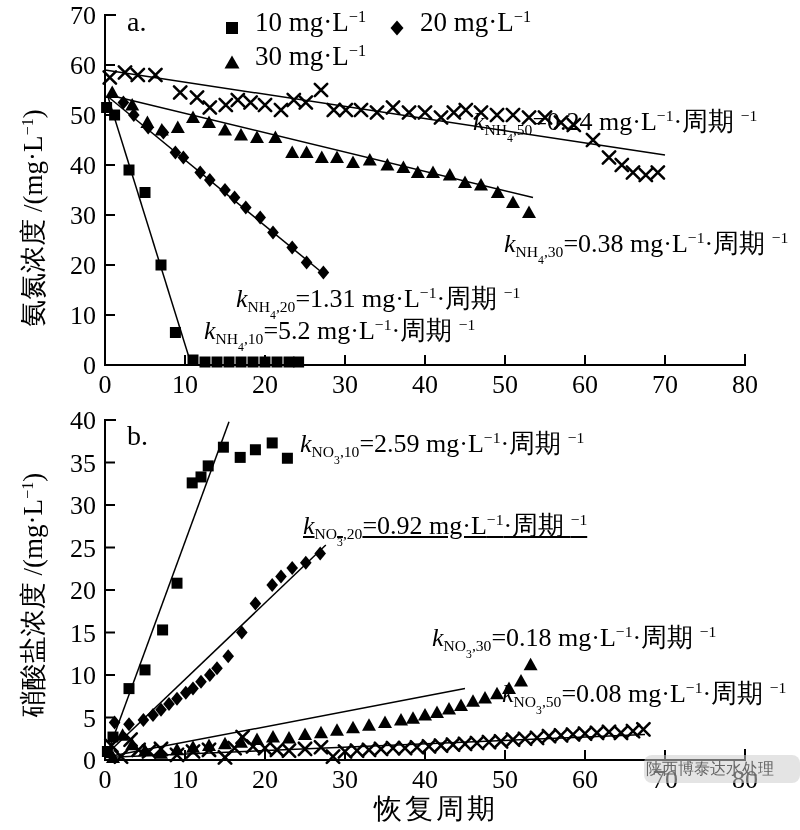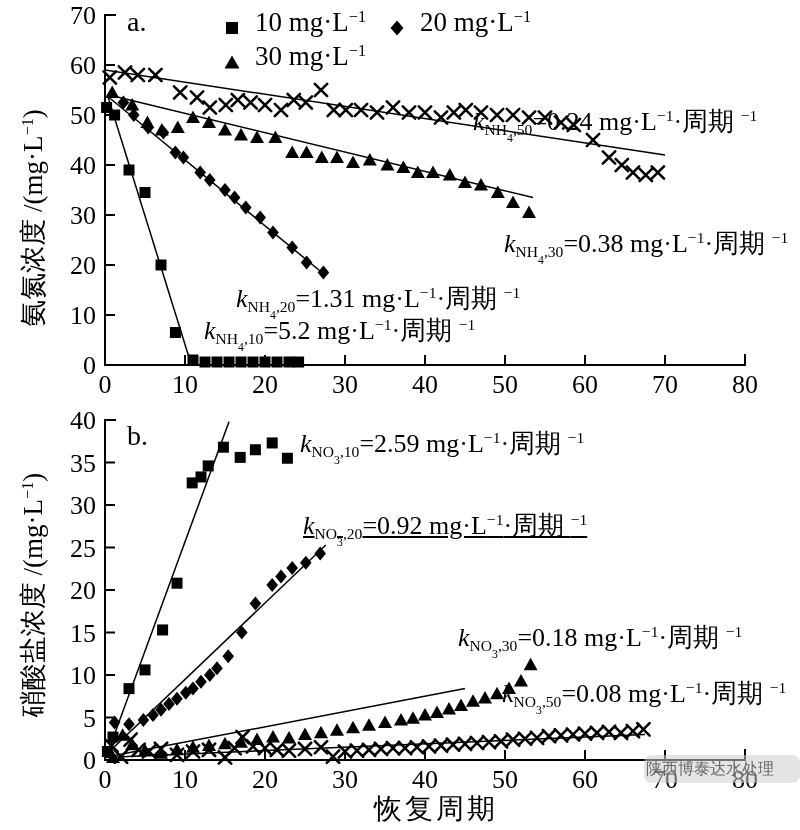--- a/index.html
+++ b/index.html
@@ -361,20 +361,20 @@
       <div class="panel-label" style="left: 127px; top: 6px;">a.</div>
       <div class="ylab" style="left: 33px; top: 218px;"><span>氨氮浓度 /(mg·L</span><sup class="sp">−1</sup><span>)</span></div>
       <div class="annot" style="left: 473px; top: 78px; margin-top: 26px;"><i>k</i><sub class="sb">NH</sub><sub class="sb ss">4</sub><sub class="sb">,50</sub><span>=0.24 mg·L</span><sup class="sp">−1</sup><span>·周期 </span><sup class="sp">−1</sup></div>
       <div class="annot" style="left: 468px; top: 226px; margin-left: 36px;"><i>k</i><sub class="sb">NH</sub><sub class="sb ss">4</sub><sub class="sb">,30</sub><span>=0.38 mg·L</span><sup class="sp">−1</sup><span>·周期 </span><sup class="sp">−1</sup></div>
       <div class="annot" style="left: 236px; top: 281px;"><i>k</i><sub class="sb">NH</sub><sub class="sb ss">4</sub><sub class="sb">,20</sub><span>=1.31 mg·L</span><sup class="sp">−1</sup><span>·周期 </span><sup class="sp">−1</sup></div>
       <div class="annot" style="left: 204px; top: 313px; font-family: Liberation Serif, serif;"><i>k</i><sub class="sb">NH</sub><sub class="sb ss">4</sub><sub class="sb">,10</sub><span>=5.2 mg·L</span><sup class="sp">−1</sup><span>·周期 </span><sup class="sp">−1</sup></div>
       <div class="panel-label" style="left: 127px; top: 420px;">b.</div>
       <div class="ylab" style="left: 33px; top: 595px;"><span>硝酸盐浓度 /(mg·L</span><sup class="sp">−1</sup><span>)</span></div>
       <div class="annot" style="left: 300px; top: 426px; font-family: Liberation Serif, serif;"><i>k</i><sub class="sb">NO</sub><sub class="sb ss">3</sub><sub class="sb">,10</sub><span>=2.59 mg·L</span><sup class="sp">−1</sup><span>·周期 </span><sup class="sp">−1</sup></div>
       <div class="annot" style="left: 303px; top: 508px; text-decoration: underline;"><i>k</i><sub class="sb">NO</sub><sub class="sb ss">3</sub><sub class="sb">,20</sub><span>=0.92 mg·L</span><sup class="sp">−1</sup><span>·周期 </span><sup class="sp">−1</sup></div>
-      <div class="annot" style="left: 458px; top: 620px;"><i>k</i><sub class="sb">NO</sub><sub class="sb ss">3</sub><sub class="sb">,30</sub><span>=0.18 mg·L</span><sup class="sp">−1</sup><span>·周期 </span><sup class="sp">−1</sup></div>
+      <div class="annot" style="left: 432px; top: 620px;"><i>k</i><sub class="sb">NO</sub><sub class="sb ss">3</sub><sub class="sb">,30</sub><span>=0.18 mg·L</span><sup class="sp">−1</sup><span>·周期 </span><sup class="sp">−1</sup></div>
       <div class="annot" style="left: 502px; top: 676px;"><i>k</i><sub class="sb">NO</sub><sub class="sb ss">3</sub><sub class="sb">,50</sub><span>=0.08 mg·L</span><sup class="sp">−1</sup><span>·周期 </span><sup class="sp">−1</sup></div>
     </div>
   <div class="xlabel">恢复周期</div>
   <div class="watermark">
     <div class="wm1">陕西博泰达水处理</div>
   </div>
 </div>
 
 </body></html>

